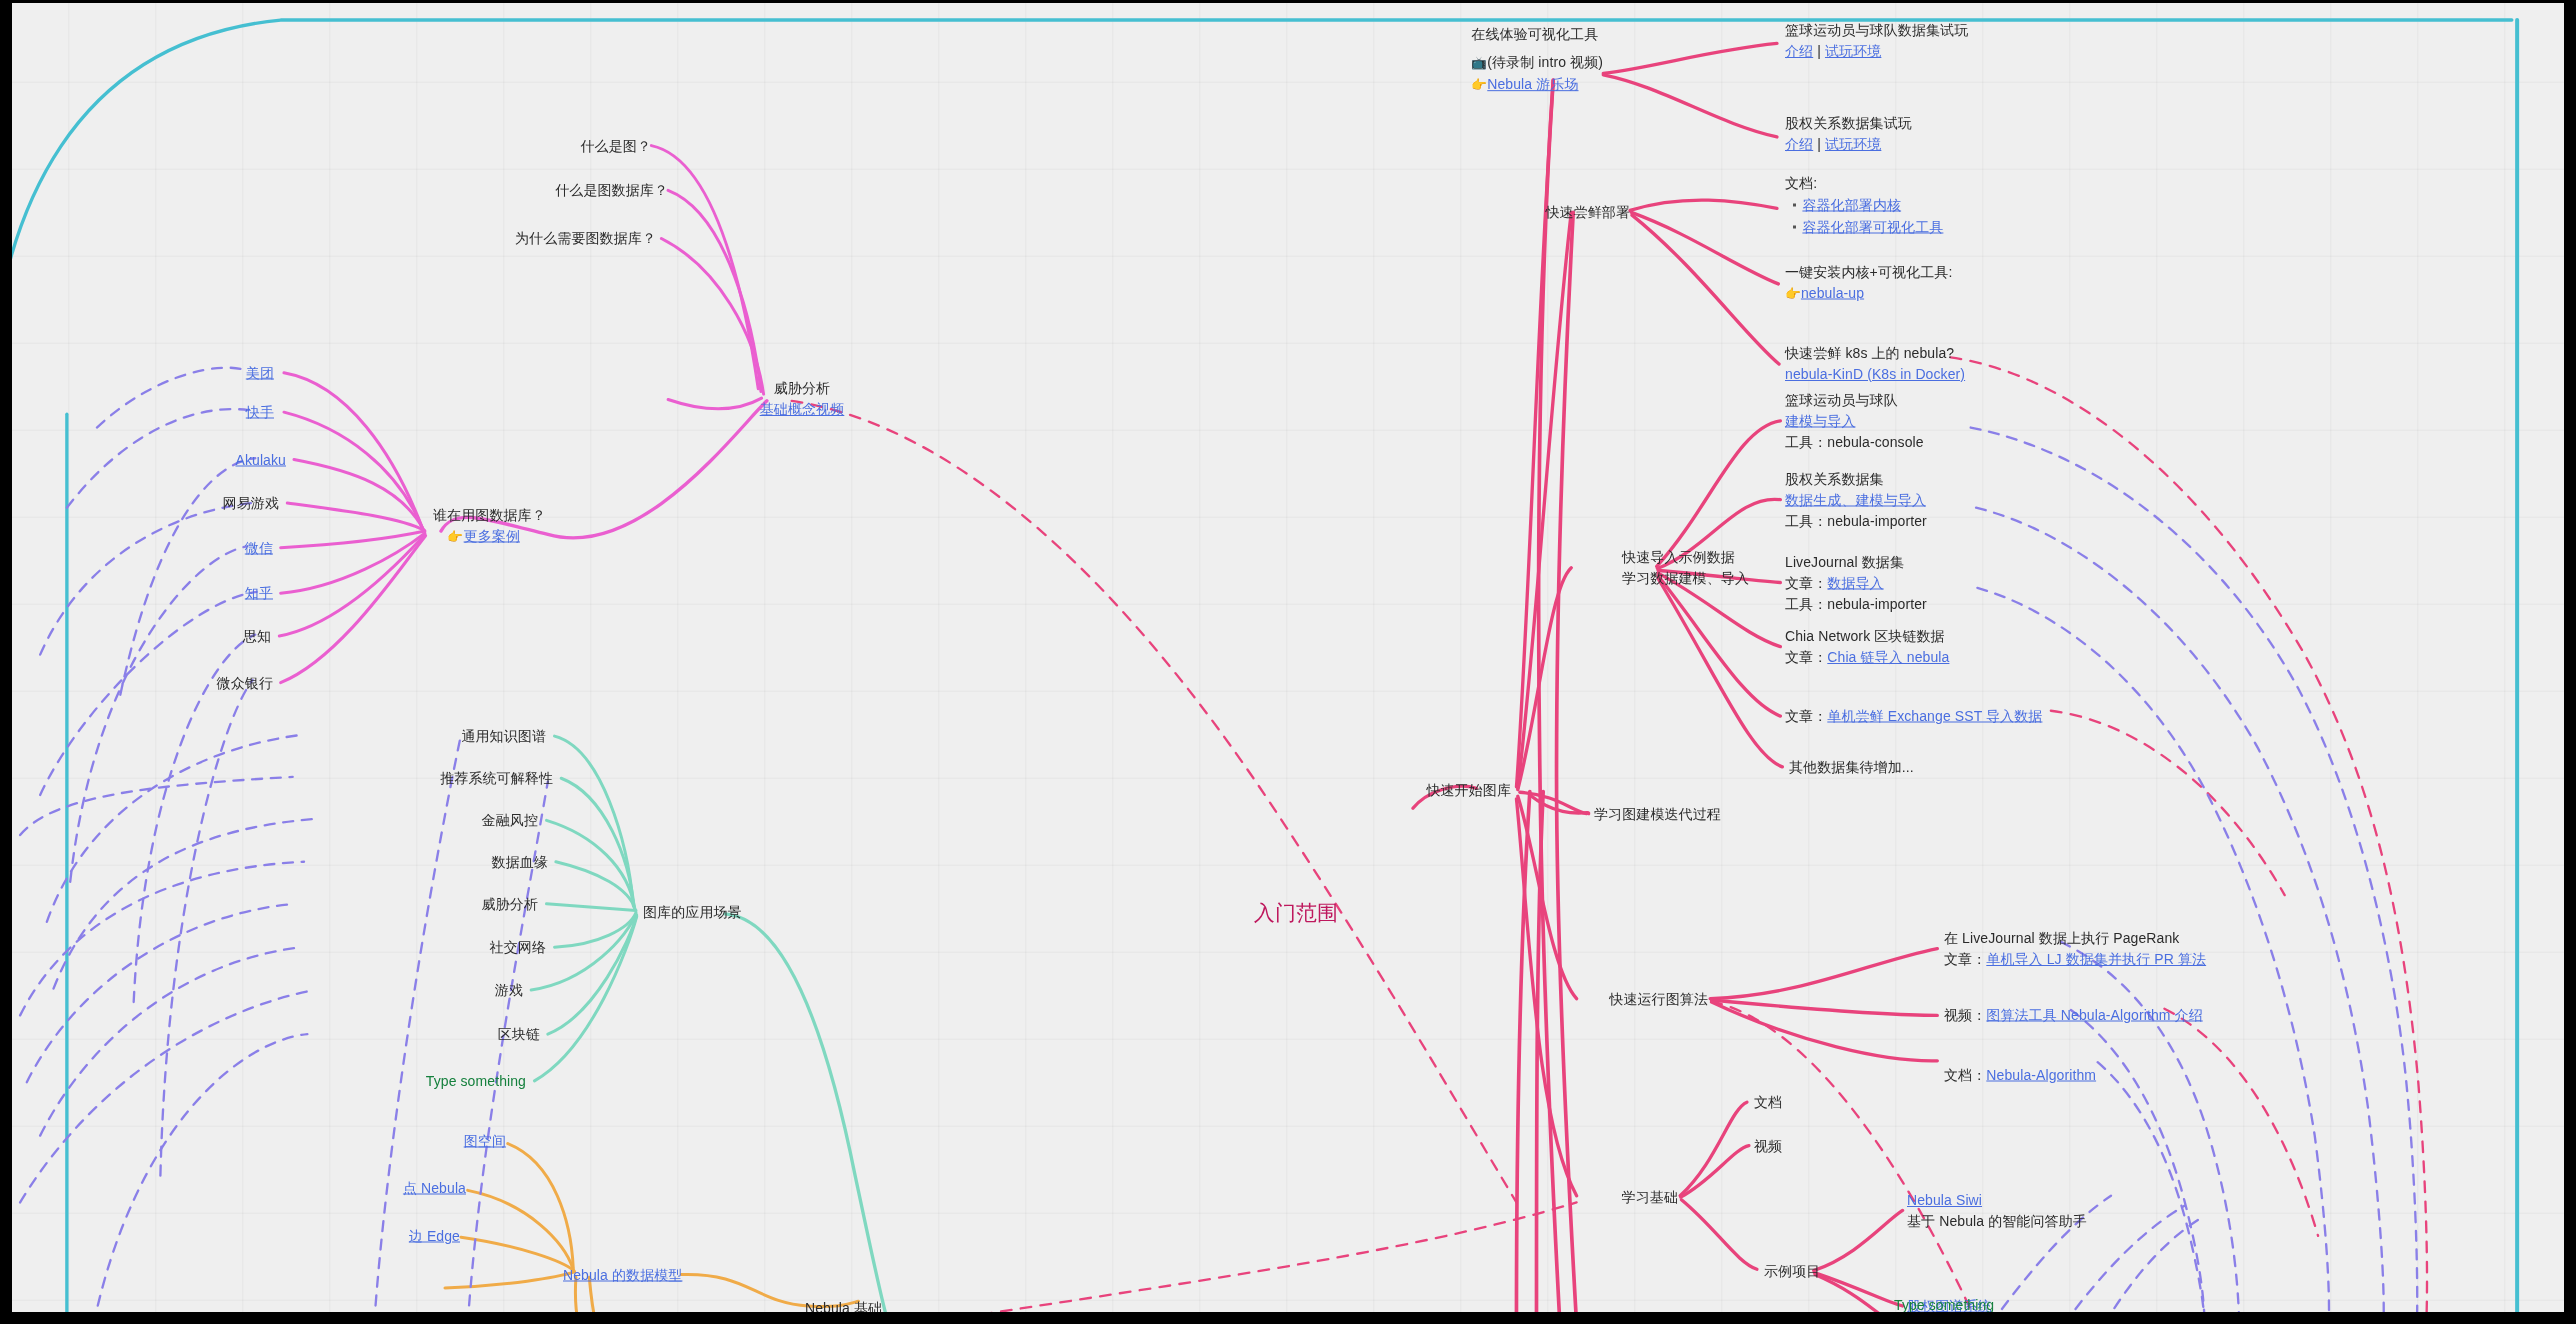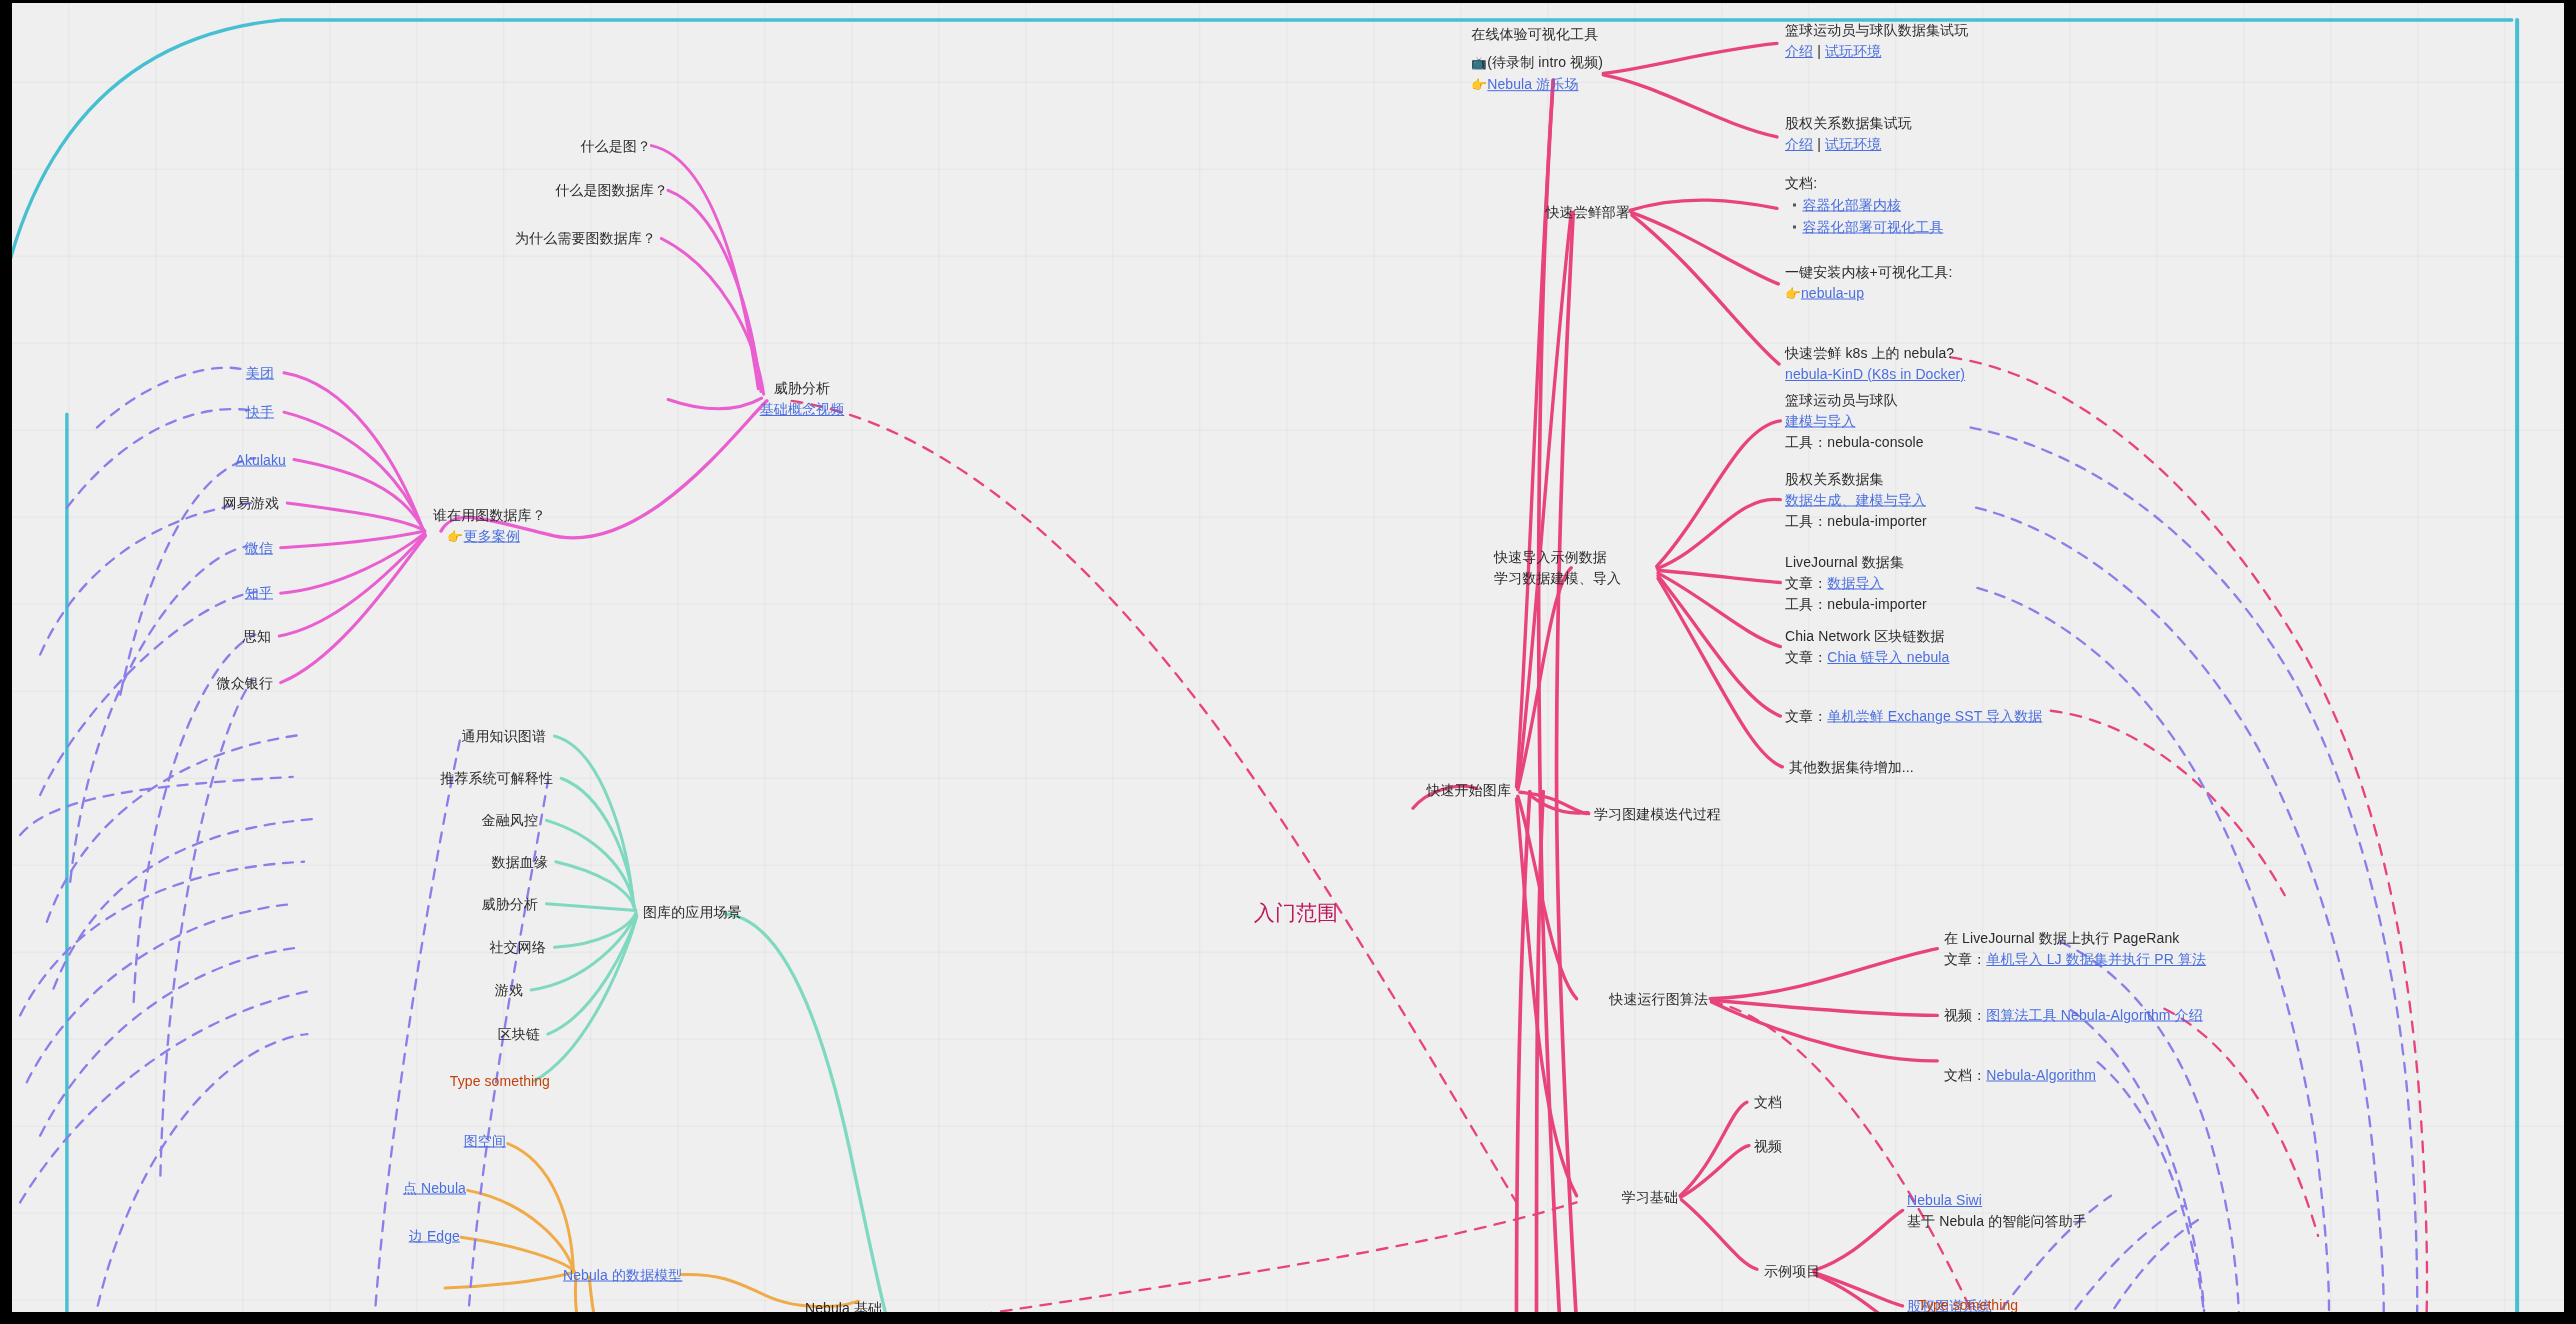--- a/index.html
+++ b/index.html
@@ -15,21 +15,21 @@
   .lborder.l{left:0}.lborder.r{right:0}
   .bborder{position:absolute;left:0;right:0;height:12px;background:#000;z-index:60;}
   .bborder.b{bottom:0}.bborder.t{top:0}
   .node{position:absolute;z-index:20;white-space:nowrap;color:#2b2b2b;
         font-size:14px;line-height:21px;letter-spacing:0.1px;}
   .node.ctr{transform:translate(-50%,-50%);}
   .node.lft{transform:translate(0,-50%);}
   .node.rgt{transform:translate(-100%,-50%);}
   .node a, .lnk{color:#4a6ee0;text-decoration:underline;cursor:pointer;}
   .node.title{font-size:21px;line-height:37px;color:#be185d;}
-  .ph{color:#c2410c;margin-left:24px;}
+  .ph{color:#15803d;}
   .bul{margin:0;padding-left:17.4px;list-style:none;}
   .bul li{position:relative;line-height:22px;}
   .bul li:before{content:"";position:absolute;left:-9.4px;top:10px;width:3.3px;height:3.3px;background:#555;}
   .emoji{font-size:12.7px;}
 </style>
 </head>
 <body>
 
 <div id="canvas">
   <div id="grid"></div>
@@ -266,21 +266,21 @@
   <div class="node lft" style="left:1785px;top:283px;">
     <div>一键安装内核+可视化工具:</div>
     <div><span class="emoji">👉</span><span class="lnk">nebula-up</span></div>
   </div>
 
   <div class="node lft" style="left:1785px;top:364px;">
     <div>快速尝鲜 k8s 上的 nebula?</div>
     <div><span class="lnk">nebula-KinD (K8s in Docker)</span></div>
   </div>
 
-  <div class="node rgt" style="left:1621px;top:568px;">
+  <div class="node rgt" style="left:1749px;top:568px;">
     <div>快速导入示例数据</div>
     <div>学习数据建模、导入</div>
   </div>
 
   <div class="node lft" style="left:1785px;top:421px;">
     <div>篮球运动员与球队</div>
     <div><span class="lnk">建模与导入</span></div>
     <div>工具：nebula-console</div>
   </div>
 

